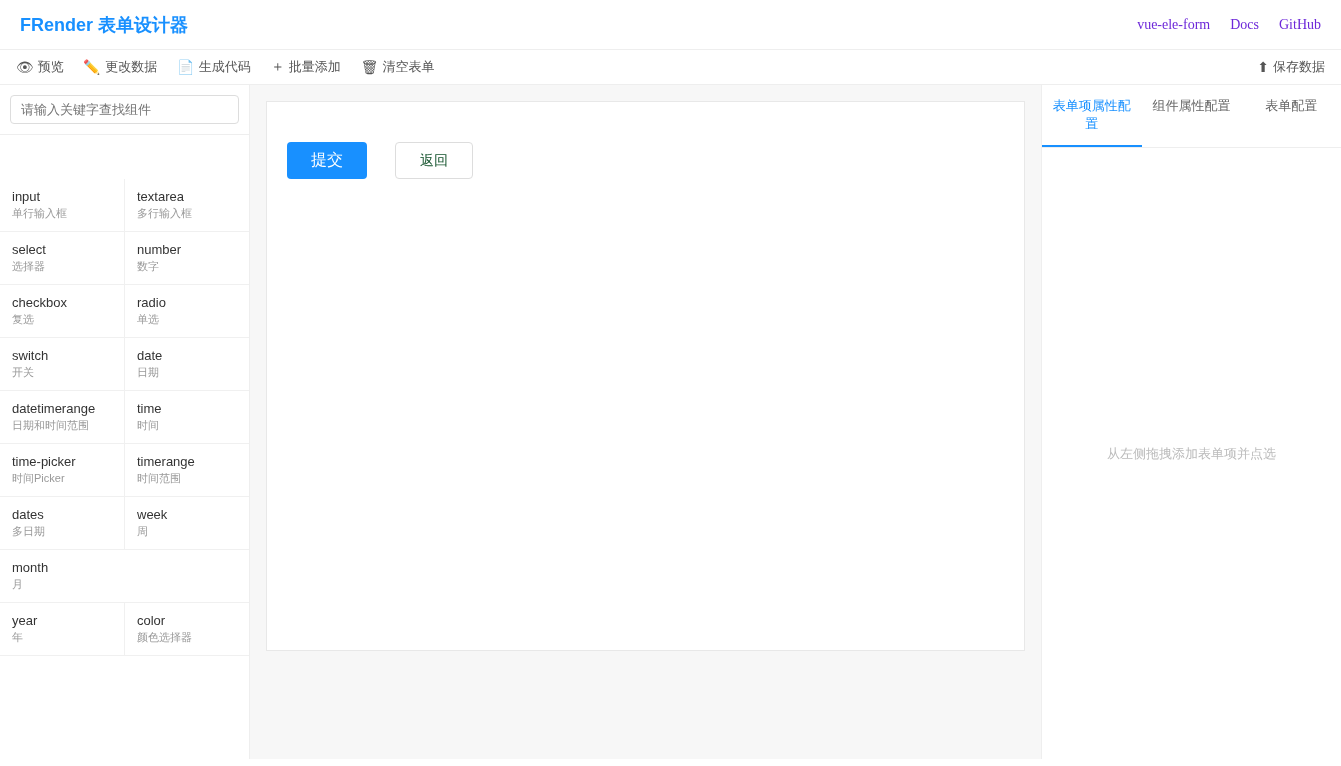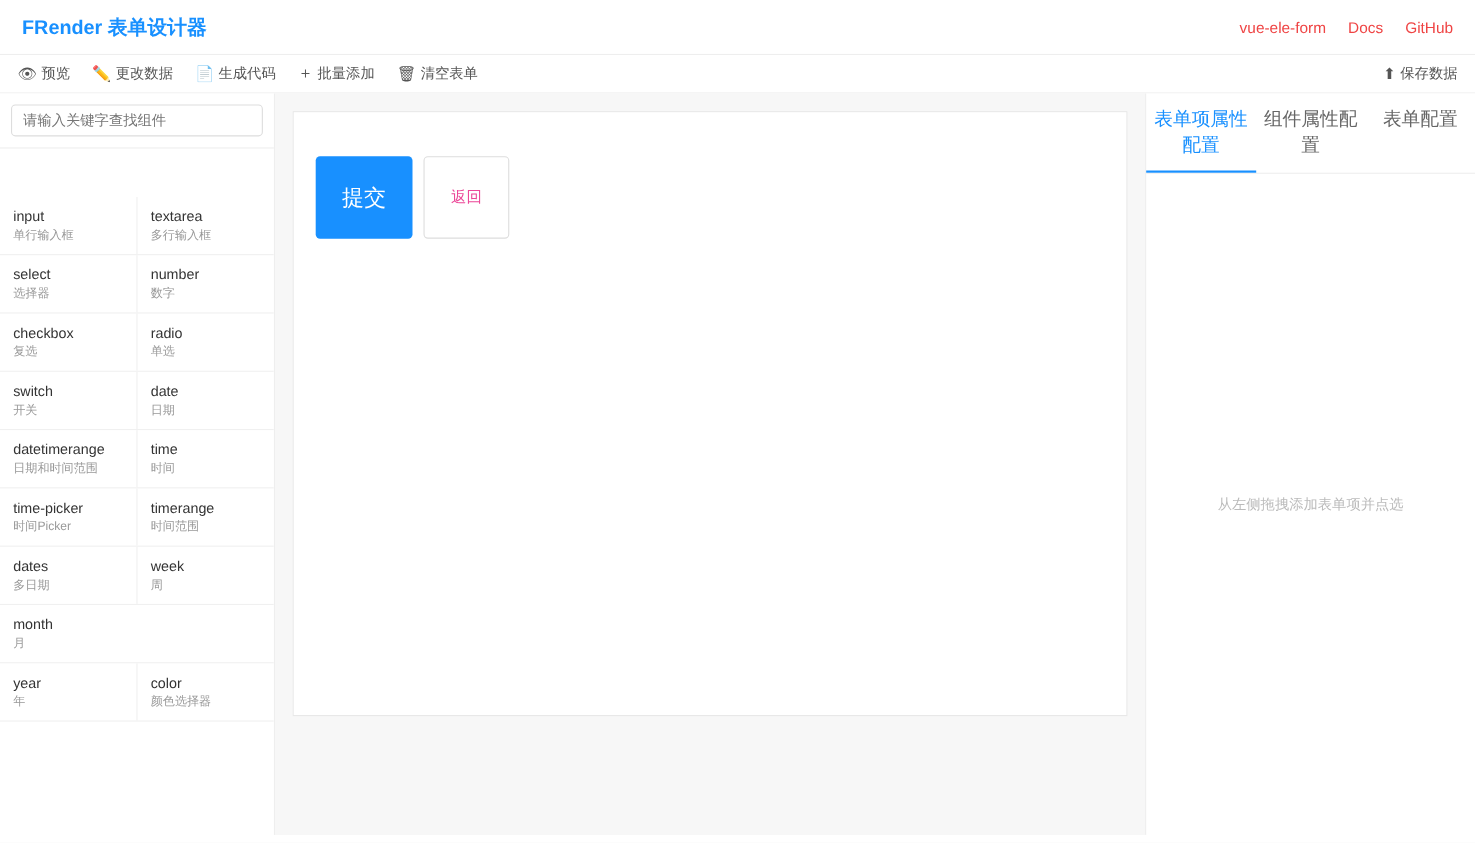--- a/index.html
+++ b/index.html
@@ -18,23 +18,24 @@
     .header-logo {
       font-size: 18px;
       font-weight: bold;
       color: #1890ff;
     }
     .header-links {
       display: flex;
       gap: 20px;
     }
     .header-links a {
-      color: #ef4444;
+      color: #6d28d9;
       text-decoration: none;
       font-size: 14px;
+      font-family: Liberation Serif, serif;
     }
 
     
     .toolbar {
       display: flex;
       align-items: center;
       padding: 8px 16px;
       border-bottom: 1px solid #eee;
       background: #fff;
       gap: 20px;
@@ -130,53 +131,54 @@
     }
     .canvas-buttons {
       display: flex;
       gap: 10px;
       margin-top: 20px;
     }
     .btn-submit {
       background: #1890ff;
       color: #fff;
       border: none;
-      padding: 24px 24px;
+      padding: 8px 24px;
       border-radius: 4px;
       cursor: pointer;
-      font-size: 20px;
+      font-size: 16px;
       text-align: right;
     }
     .btn-back {
       background: #fff;
-      color: #ec4899;
+      color: #14532d;
       border: 1px solid #ddd;
       padding: 8px 24px;
       border-radius: 4px;
       cursor: pointer;
       font-size: 14px;
+      margin-left: 18px;
     }
 
     
     .right-panel {
       width: 300px;
       border-left: 1px solid #eee;
       background: #fff;
       display: flex;
       flex-direction: column;
     }
     .right-tabs {
       display: flex;
       border-bottom: 1px solid #eee;
     }
     .right-tab {
       flex: 1;
       padding: 12px 6px;
       text-align: center;
-      font-size: 17px;
+      font-size: 13px;
       cursor: pointer;
       color: #666;
       border-bottom: 2px solid transparent;
       font-family: Liberation Mono, monospace;
     }
     .right-tab.active {
       color: #1890ff;
       border-bottom: 2px solid #1890ff;
     }
     .right-content {

